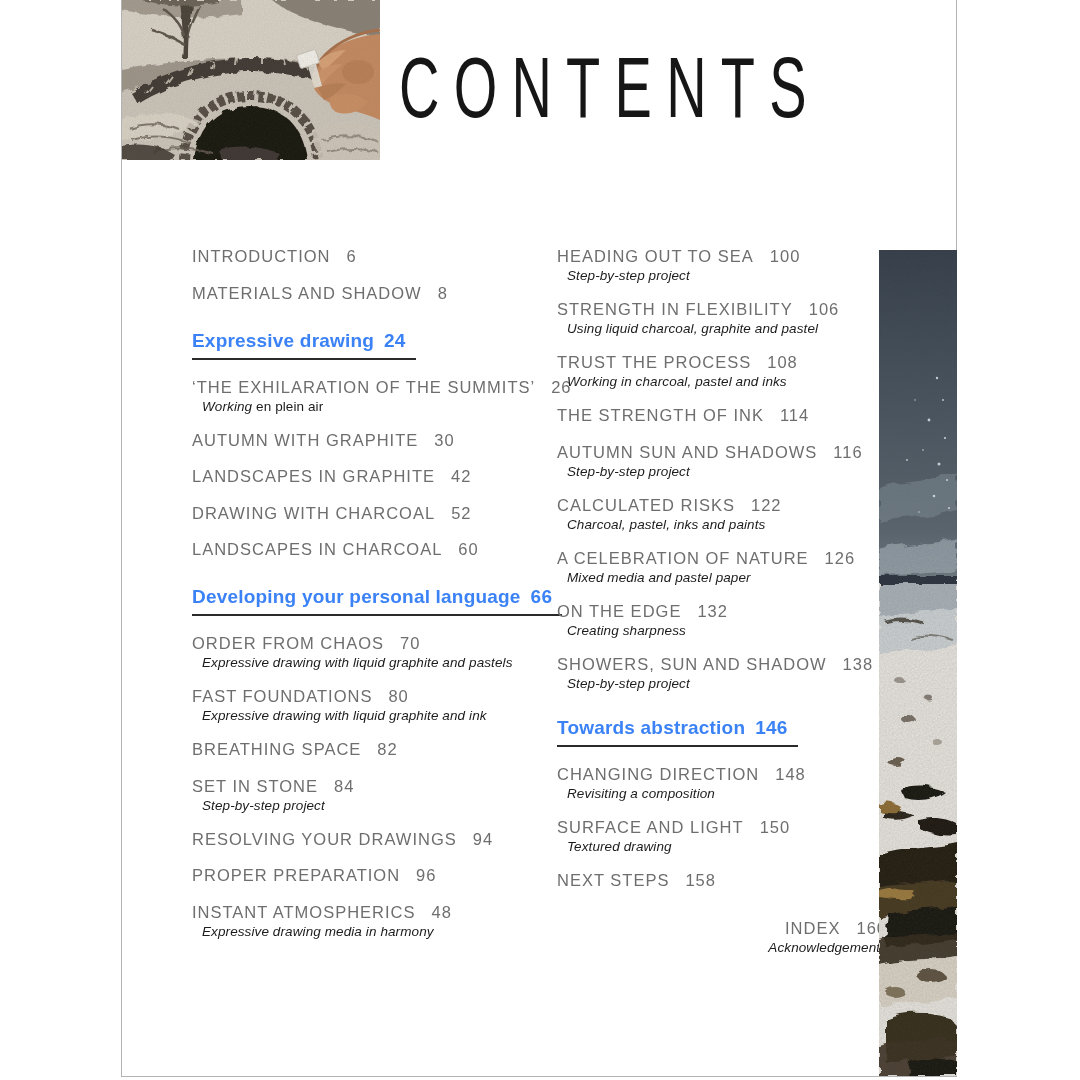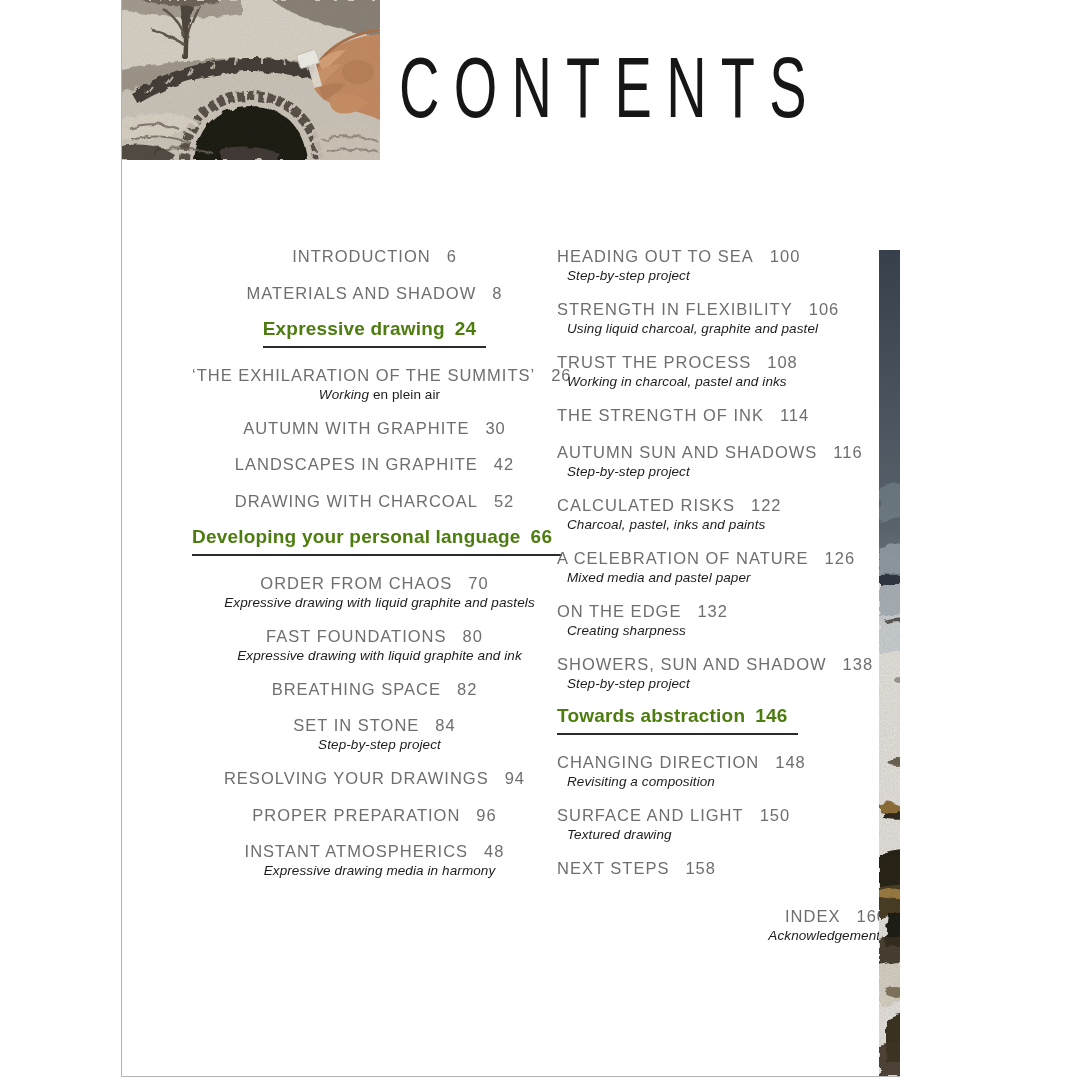--- a/index.html
+++ b/index.html
@@ -1,17 +1,17 @@
 <!DOCTYPE html>
 <html><head>
 <meta charset="utf-8">
 <style>
   html,body{margin:0;padding:0;background:#ffffff;}
   .canvas{
-    position:relative;width:900px;height:1080px;background:#ffffff;overflow:hidden;
+    position:relative;width:1080px;height:1080px;background:#ffffff;overflow:hidden;
     font-family:"Liberation Sans",sans-serif;
   }
   
   .edge{position:absolute;background:#b3b3b3;}
   .edge-left{left:121px;top:0;width:1px;height:1077px;}
   .edge-right{left:956px;top:0;width:1px;height:1077px;}
   .edge-bottom{left:121px;top:1076px;width:836px;height:1px;}
 
   
   .hero{position:absolute;left:122px;top:0;width:258px;height:160px;}
@@ -25,41 +25,42 @@
   .contents-title{
     position:absolute;left:399px;top:40px;
     font-size:86px;font-weight:400;color:#161616;
     letter-spacing:22px;white-space:nowrap;line-height:1.1;
     transform:scaleX(0.65);transform-origin:left top;
   }
 
   
   .columns{position:absolute;left:192px;top:246px;display:flex;}
   .col{display:block;}
-  .col-left{width:365px;text-align:center;}
+  .col-left{width:365px;}
   .col-right{width:330px;}
 
   .toc-row{margin-bottom:16.5px;}
   .toc-row.has-sub{margin-bottom:15px;}
   .toc-line{
     font-size:16.5px;line-height:20px;letter-spacing:1px;
     color:#6e6e6e;white-space:nowrap;
   }
   .toc-page{margin-left:16px;}
   .toc-sub{
     font-size:13.5px;line-height:16px;margin:2px 0 0 10px;
     color:#1c1c1c;font-style:italic;letter-spacing:0.1px;
   }
   .toc-sub .roman{font-style:normal;margin-top:19px;}
   .toc-row.section{margin-top:-2.5px;margin-bottom:17px;}
   .toc-row.section .toc-line{
     display:inline-block;
     font-size:19px;line-height:24px;font-weight:bold;letter-spacing:0.2px;
-    color:#4d7c0f;border-bottom:2px solid #2a2a2a;
+    color:#3b82f6;border-bottom:2px solid #2a2a2a;
     padding:0 10px 5px 0;
+    margin-top:12px;
   }
   .toc-row.section .toc-page{margin-left:10px;}
   .toc-row.gap-before{margin-top:28px;text-align:right;}
 </style>
 </head>
 <body>
 
 <div class="canvas">
 
   <div class="edge edge-left"></div>
@@ -129,20 +130,23 @@
           <div class="toc-sub"><span>Working </span><span class="roman">en plein air</span></div>
         </div>
         <div class="toc-row entry">
           <div class="toc-line"><span class="toc-title">AUTUMN WITH GRAPHITE</span><span class="toc-page">30</span></div>
         </div>
         <div class="toc-row entry">
           <div class="toc-line"><span class="toc-title">LANDSCAPES IN GRAPHITE</span><span class="toc-page">42</span></div>
         </div>
         <div class="toc-row entry">
           <div class="toc-line"><span class="toc-title">DRAWING WITH CHARCOAL</span><span class="toc-page">52</span></div>
+        </div>
+        <div class="toc-row entry">
+          <div class="toc-line"><span class="toc-title">LANDSCAPES IN CHARCOAL</span><span class="toc-page">60</span></div>
         </div>
         <div class="toc-row section"><div class="toc-line"><span class="toc-title">Developing your personal language</span><span class="toc-page">66</span></div></div>
         <div class="toc-row entry has-sub">
           <div class="toc-line"><span class="toc-title">ORDER FROM CHAOS</span><span class="toc-page">70</span></div>
           <div class="toc-sub">Expressive drawing with liquid graphite and pastels</div>
         </div>
         <div class="toc-row entry has-sub">
           <div class="toc-line"><span class="toc-title">FAST FOUNDATIONS</span><span class="toc-page">80</span></div>
           <div class="toc-sub">Expressive drawing with liquid graphite and ink</div>
         </div>

